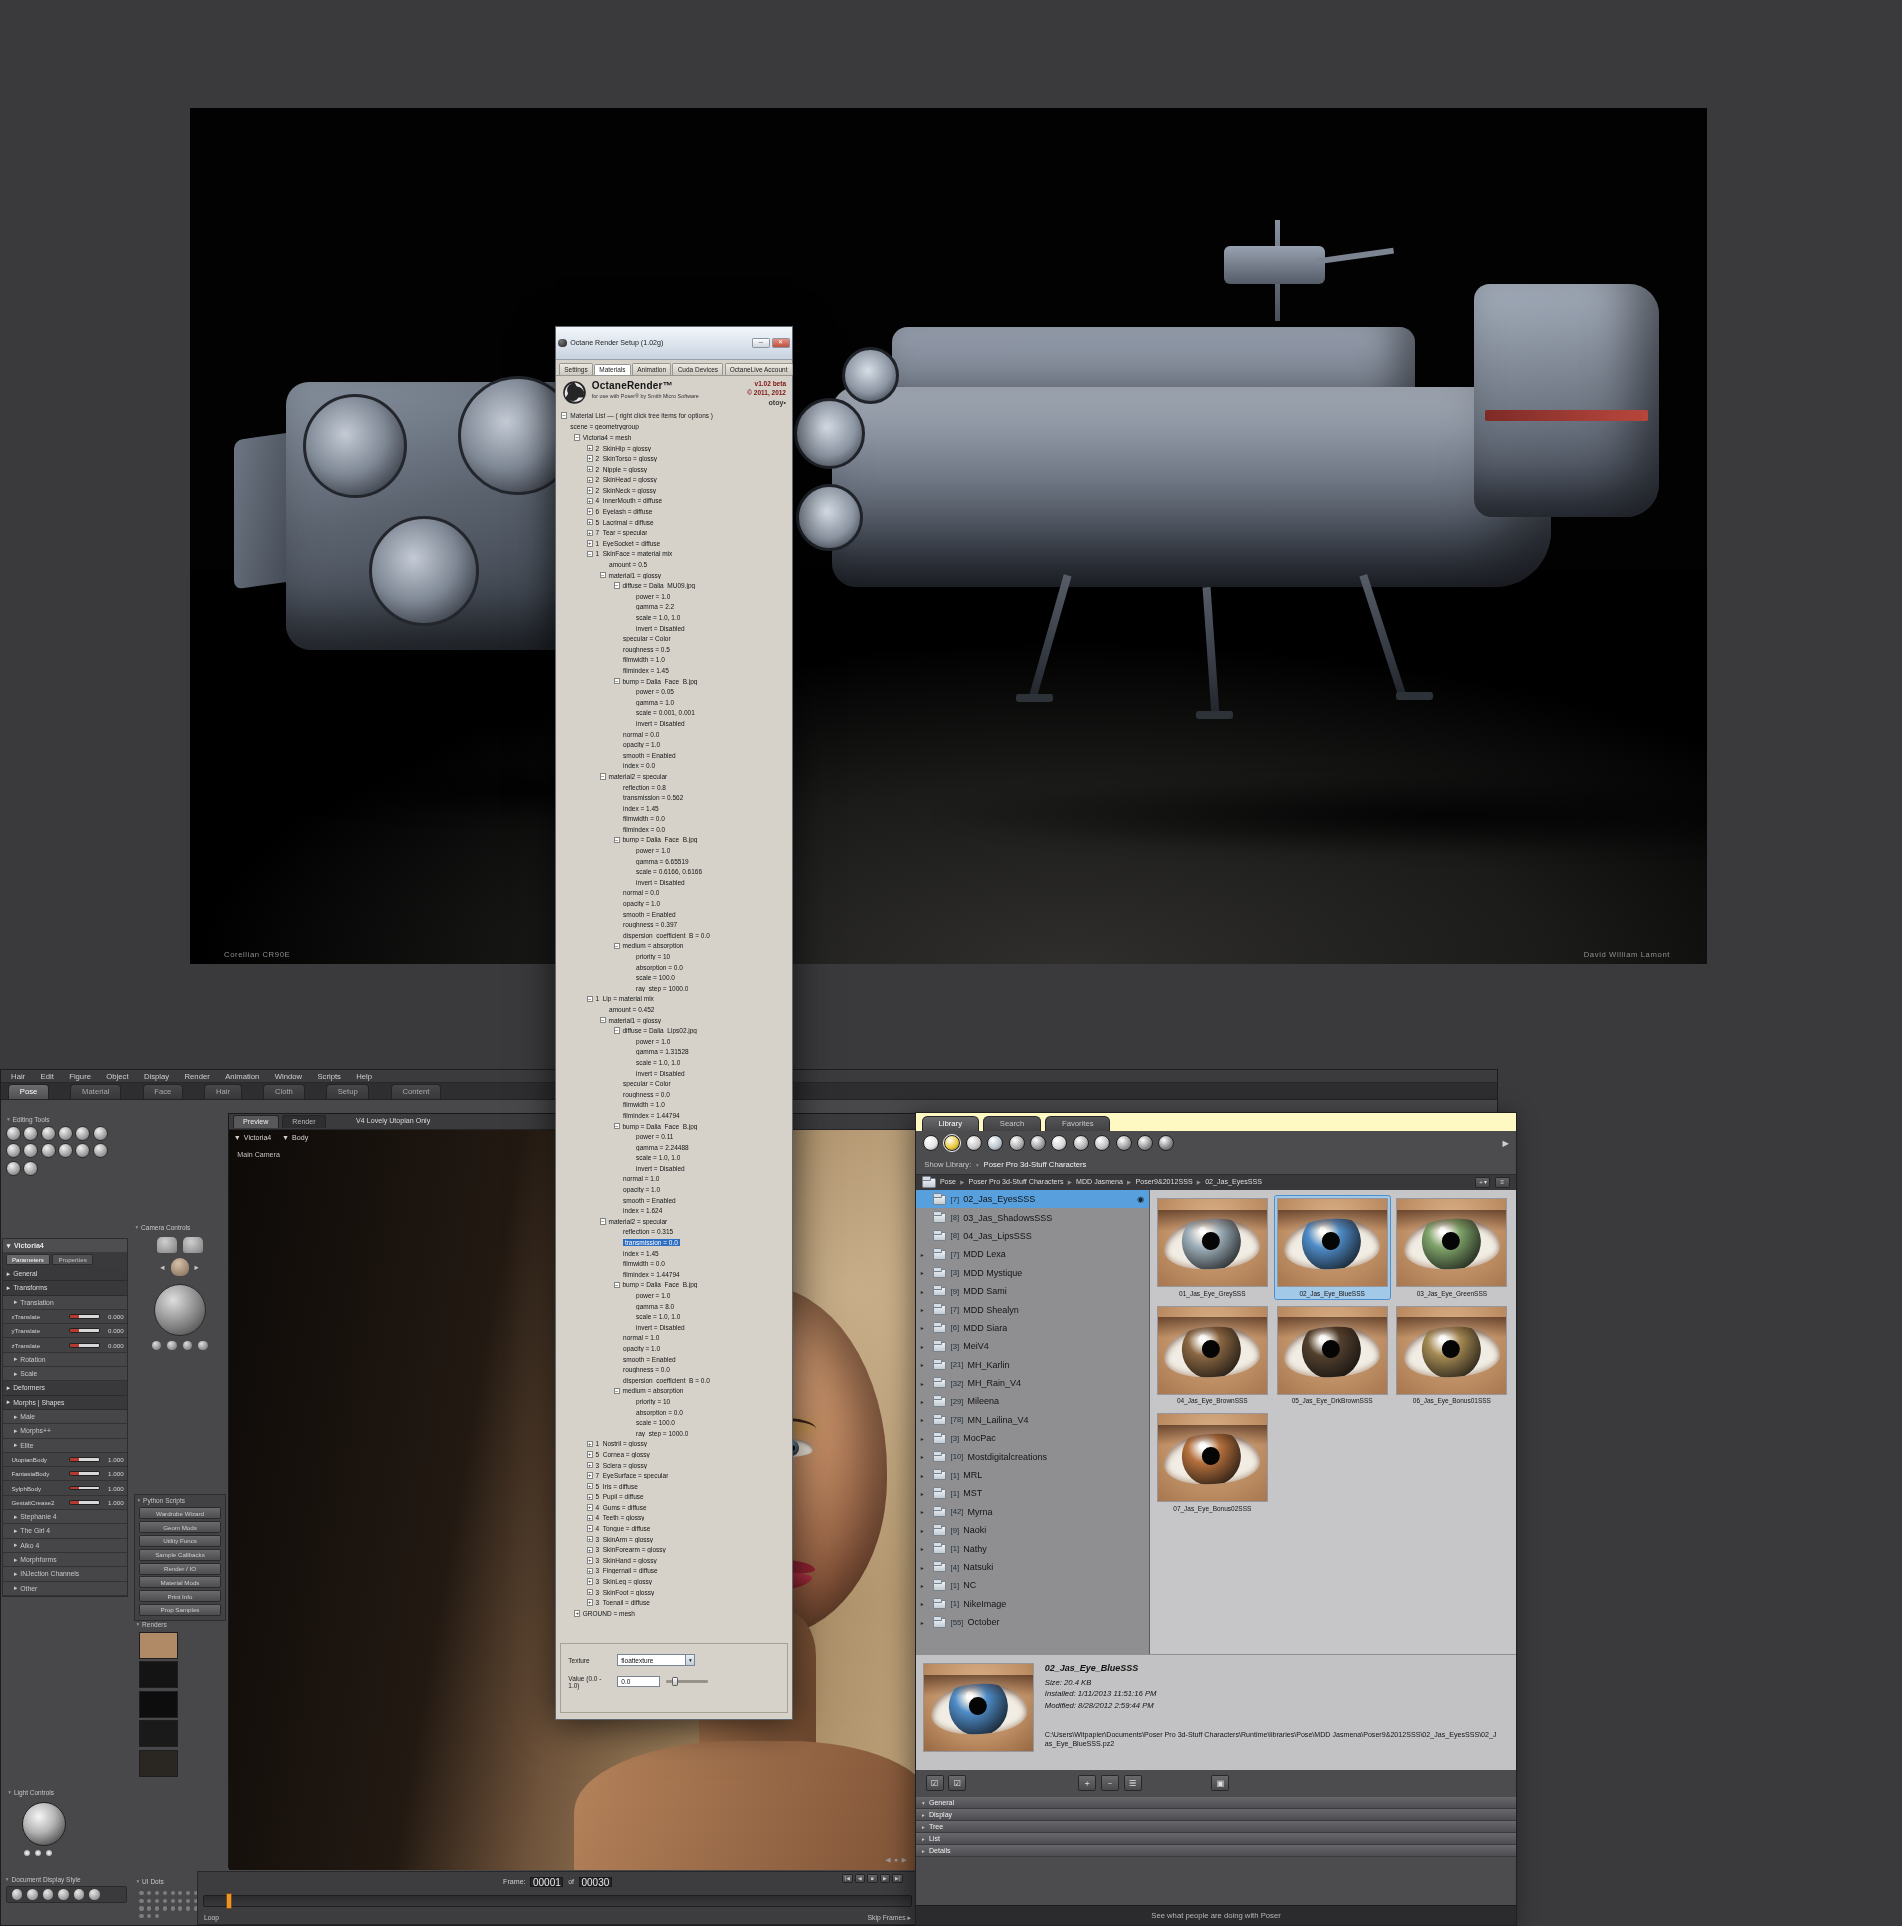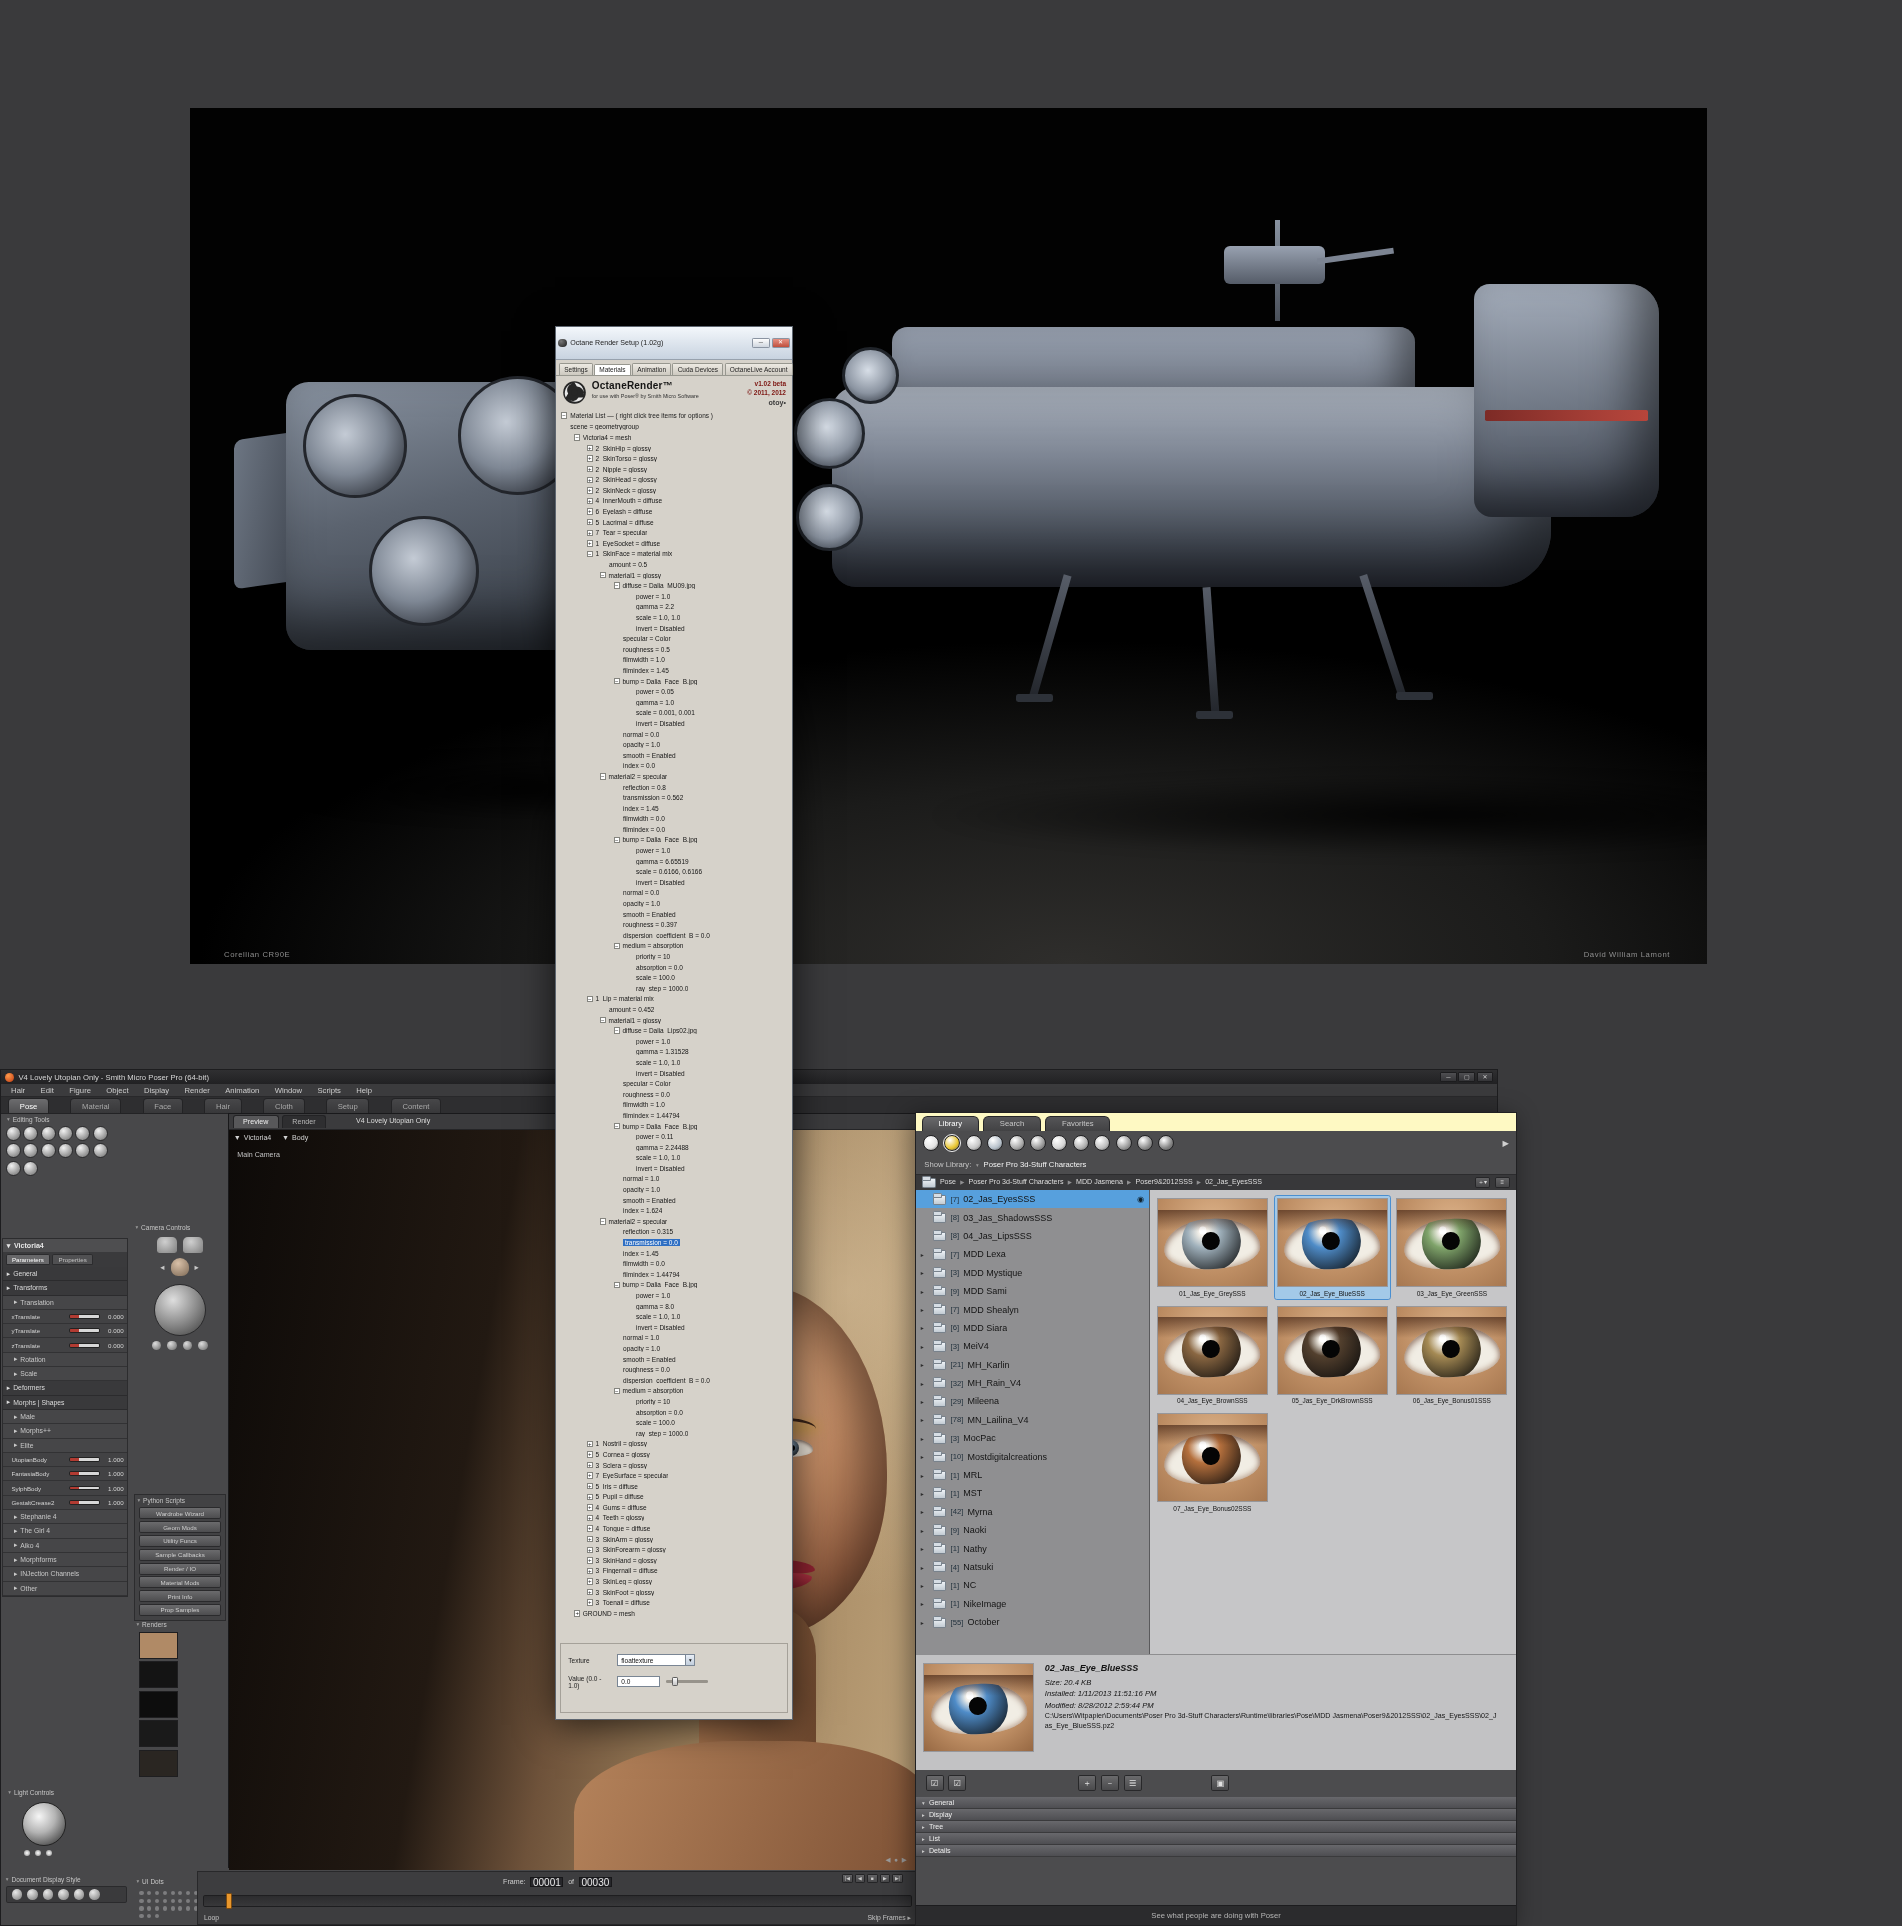--- a/index.html
+++ b/index.html
@@ -183,21 +183,21 @@
 .iris{position:absolute;left:50%;top:46%;width:59px;height:59px;margin:-30px 0 0 -30px;border-radius:50%;background:radial-gradient(circle at 38% 33%,rgba(255,255,255,.95) 0%,rgba(255,255,255,.2) 9%,var(--iris,#567) 30%,#0b0b0b 94%)}
 .pupil{position:absolute;left:50%;top:50%;width:18px;height:18px;margin:-9px 0 0 -9px;border-radius:50%;background:#050505}
 .glint{position:absolute;left:30%;top:24%;width:7.7px;height:7.7px;border-radius:50%;background:rgba(255,255,255,.95)}
 .lid{position:absolute;left:0;top:12%;width:100%;height:24%;background:linear-gradient(rgba(55,25,12,.6),transparent)}
 .tlab{font-size:6.5px;color:#141414;margin-top:2.4px;white-space:nowrap}
 #lib-details{position:absolute;left:0;top:541px;width:100%;height:117px;background:#c2c2c4;display:flex;padding:8.3px 7.1px;border-top:0.6px solid #8e8e90}
 #detail-thumb{flex:none;width:111px;height:89px;position:relative;overflow:hidden;border:0.6px solid #97979b;background:radial-gradient(circle at 50% 28%,#dcb289 0%,#bd8d63 62%,#966843 100%)}
 #detail-text{margin-left:10.7px;color:#131313}
 #detail-name{font-size:9px;font-style:italic;font-weight:bold;margin-bottom:4.8px}
 .detail-line{font-size:7.7px;font-style:italic;margin-bottom:2.4px}
-#detail-path{font-size:7.1px;margin-top:2px;max-width:452px;word-break:break-all;line-height:9.5px}
+#detail-path{font-size:7.1px;margin-top:21px;max-width:452px;word-break:break-all;line-height:9.5px}
 #lib-toolbar{position:absolute;left:0;top:657px;width:100%;height:26px;display:flex;align-items:center;padding:0 9.5px;background:#4c4c4e}
 .tb-btn{width:18px;height:15.5px;background:linear-gradient(#6a6a6c,#4a4a4c);border:0.6px solid #28282a;border-radius:1.8px;color:#e2e2e2;font-size:8.3px;display:flex;align-items:center;justify-content:center;margin-right:4.8px}
 .tb-gap1{margin-left:107px}.tb-gap2{margin-left:65px}
 #lib-settings{position:absolute;left:0;top:684px;width:100%;background:#b5b5b7}
 .sec-bar{height:12px;background:linear-gradient(#68686c,#4e4e52);color:#efefef;font-size:7.1px;display:flex;align-items:center;gap:4.2px;padding:0 6px;border-bottom:0.6px solid #3a3a3c}
 .sec-bar .tri{font-size:5.4px;color:#c8c8c8}
 .srow{height:14.3px;display:flex;align-items:center;gap:7.1px;padding-left:62px;font-size:7.7px;color:#0e0e0e;background:#b5b5b7}
 .srow .slab{width:100px}
 .cbx{width:9px;height:9px;background:#f4f4f4;border:0.6px solid #5e5e5e;position:relative}
 .cbx.on::after{content:"✓";position:absolute;left:0.6px;top:-1.8px;color:#1d58a8;font-size:9px}
@@ -238,27 +238,20 @@
     <div class="ms-foot" style="left:459px;top:502px"></div>
     <div class="ms-foot" style="left:659px;top:483px"></div>
   </div>
   <div class="shadow-ell" style="left:737px;top:666px;width:1011px;height:83px;background:radial-gradient(rgba(0,0,0,.85),transparent 70%)"></div>
 
   <div class="cap" id="cap-left">Corellian CR90E</div>
   <div class="cap" id="cap-right">David William Lamont</div>
 </div>
 
 <div id="poser">
-  <div id="poser-titlebar">
-    <div id="poser-appicon"></div>
-    <div class="ttext">V4 Lovely Utopian Only - Smith Micro Poser Pro (64-bit)</div>
-    <div class="pwbtn">─</div>
-    <div class="pwbtn">▢</div>
-    <div class="pwbtn">✕</div>
-  </div>
   <div id="poser-menubar">
       <div class="menu-item">Hair</div>
       <div class="menu-item">Edit</div>
       <div class="menu-item">Figure</div>
       <div class="menu-item">Object</div>
       <div class="menu-item">Display</div>
       <div class="menu-item">Render</div>
       <div class="menu-item">Animation</div>
       <div class="menu-item">Window</div>
       <div class="menu-item">Scripts</div>

